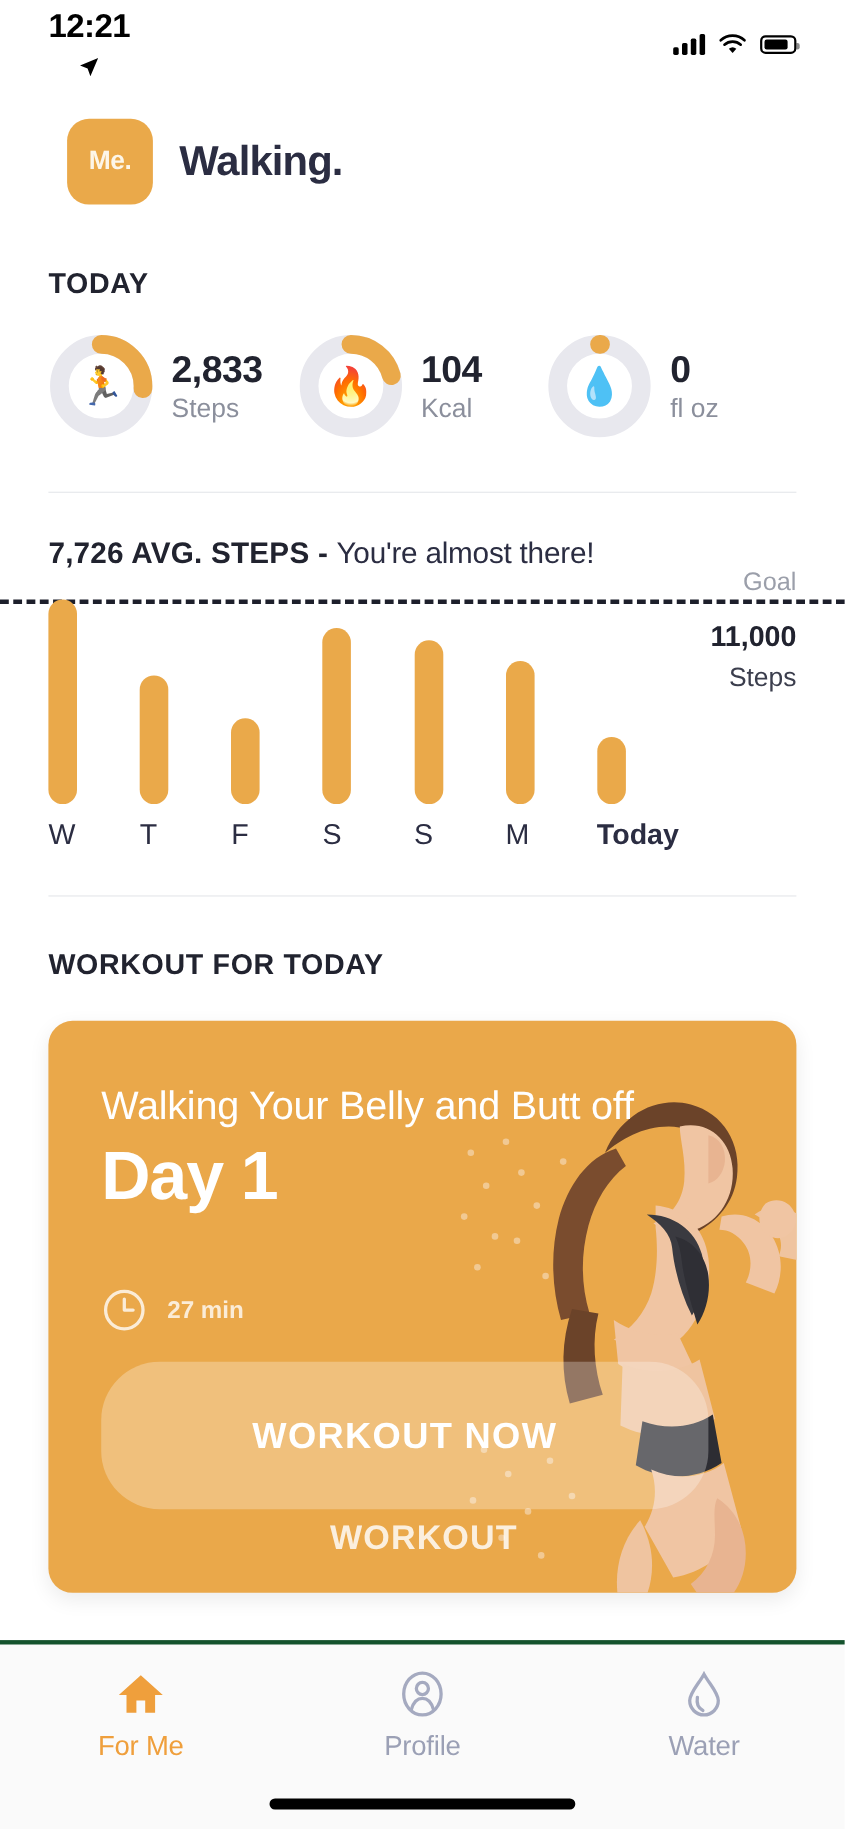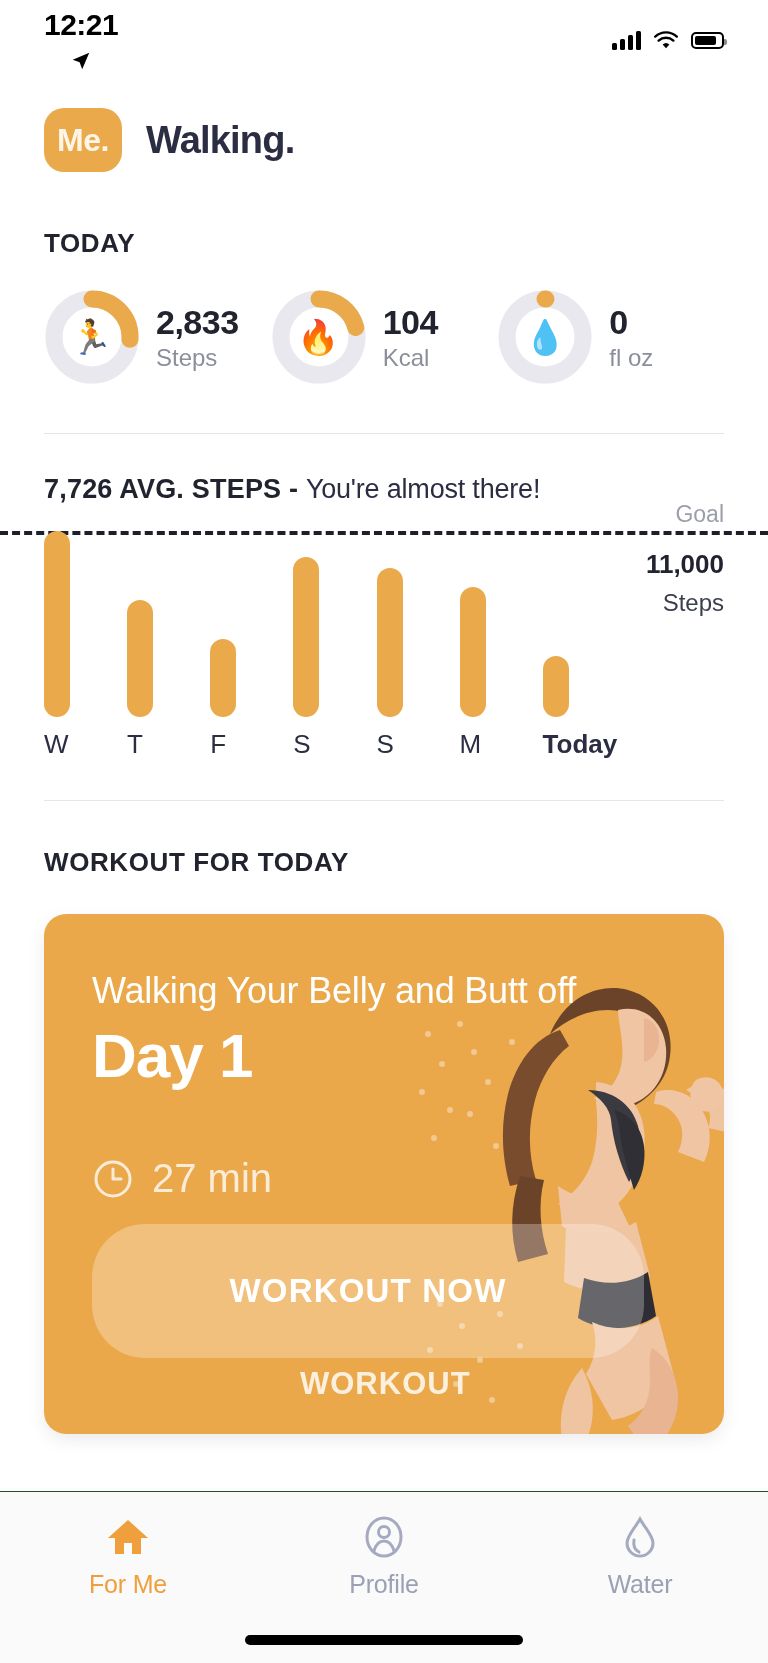--- a/index.html
+++ b/index.html
@@ -61,30 +61,31 @@
   }
 
   
   .app-header {
     display:flex;
     align-items:center;
     gap:24px;
     padding:28px 44px 0 44px;
   }
   .logo-badge {
-    width:78px; height:64px;
+    width:78px; height:78px;
     border-radius:20px;
     background:#eaa94a;
     display:flex;
     align-items:center;
     justify-content:center;
-    font-size:32px;
+    font-size:24px;
     font-weight:600;
     color:#fdf6e8;
     letter-spacing:-0.5px;
+    margin-left:17px;
   }
   .app-title {
     font-size:38px;
     font-weight:600;
     letter-spacing:-0.8px;
     color:#2b2d42;
   }
 
   
   .section-title {
@@ -254,22 +255,23 @@
   .card-duration {
     position:absolute;
     left:48px; top:242px;
     display:flex;
     align-items:center;
     gap:18px;
     z-index:3;
   }
   .clock-icon { width:42px; height:42px; display:block; }
   .dur-text {
-    font-size:40px;
+    font-size:22px;
     color:rgba(255,255,255,.78);
+    font-weight:bold;
   }
   .btn-primary {
     position:absolute;
     left:48px;
     top:310px;
     width:552px;
     height:134px;
     border-radius:53px;
     background:rgba(255,255,255,.28);
     border:none;
@@ -305,21 +307,21 @@
   }
   .card-art svg { width:100%; height:100%; display:block; }
 
   
   .tabbar {
     position:absolute;
     left:0; right:0;
     bottom:0;
     height:172px;
     background:#fafafa;
-    border-top:1px solid #14532d;
+    border-top:4px solid #14532d;
     display:flex;
     padding-top:22px;
     justify-content:center;
   }
   .tab {
     flex:1;
     display:flex;
     flex-direction:column;
     align-items:center;
     gap:10px;

